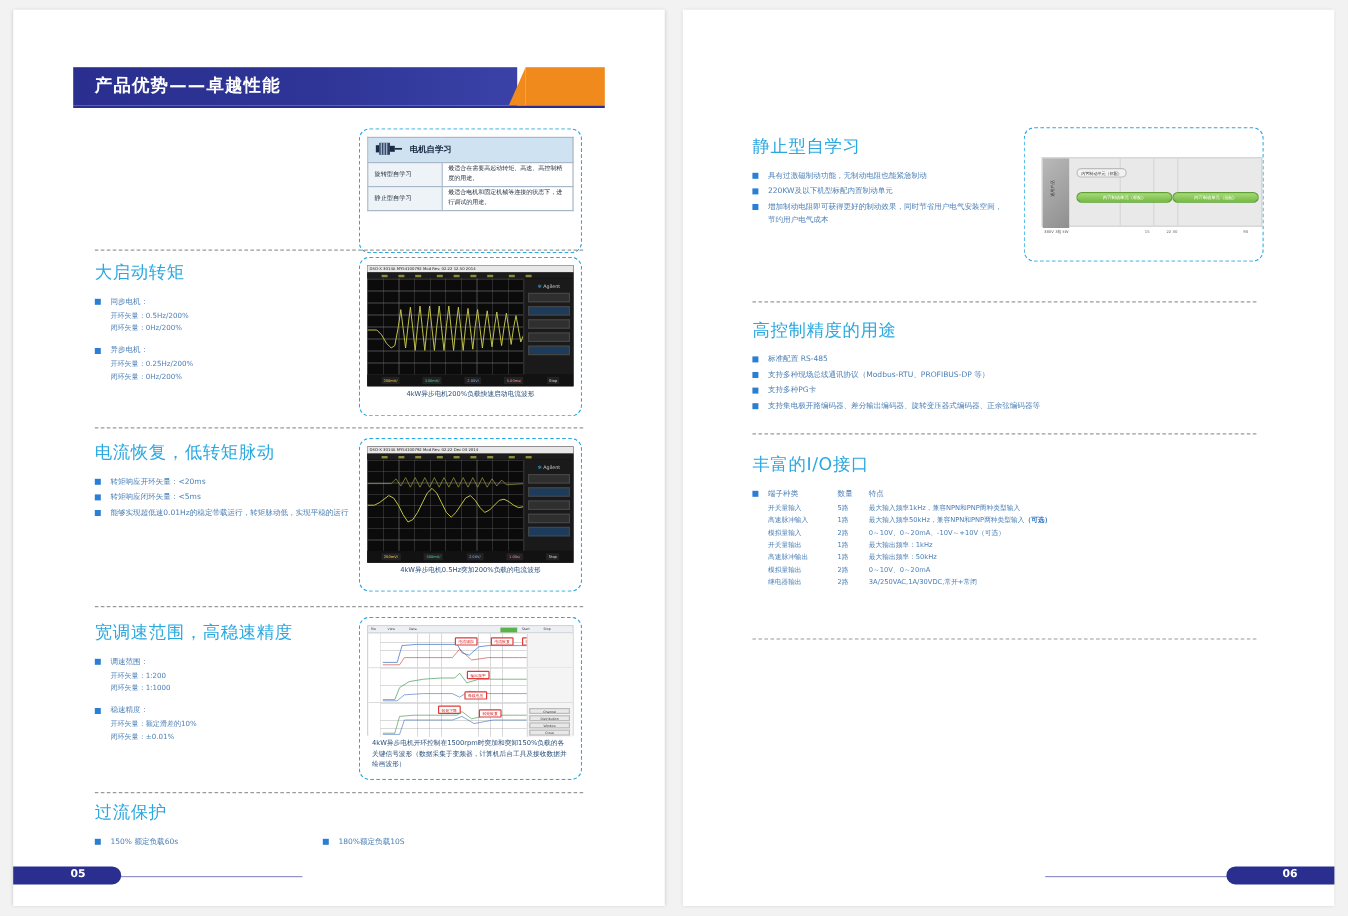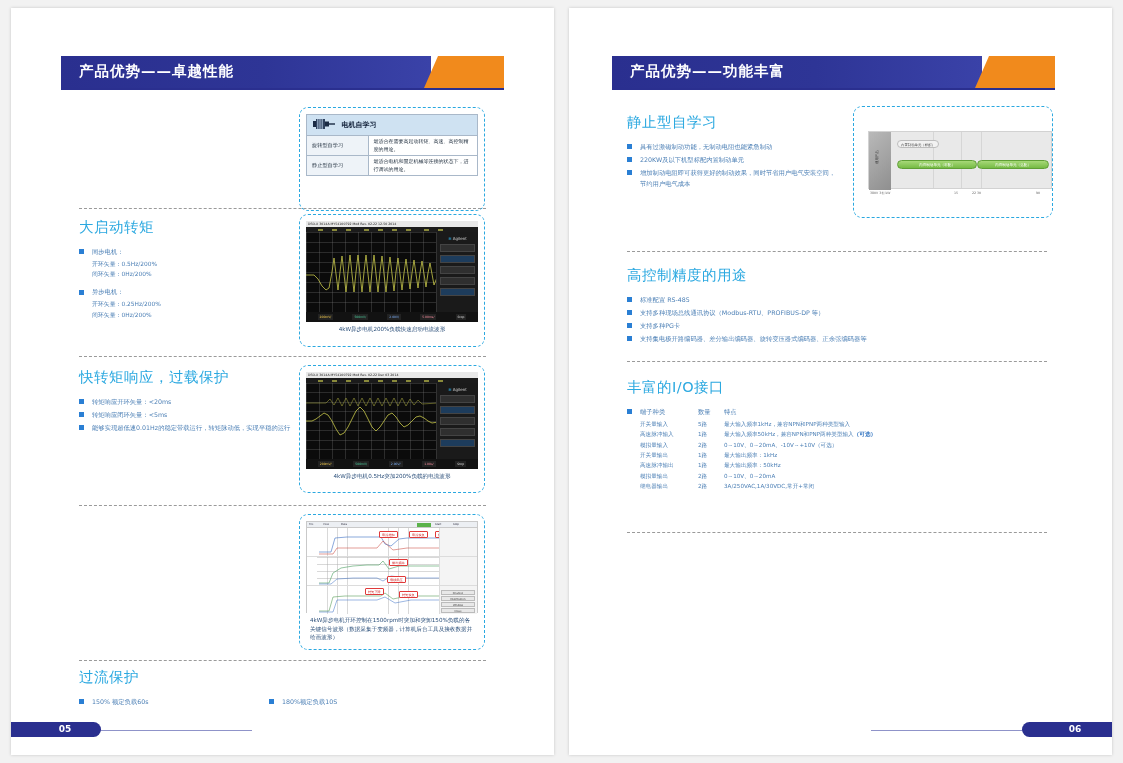--- a/index.html
+++ b/index.html
@@ -318,21 +318,21 @@
           <span class="sb-cell sb-4">5.00ms/</span>
           <span class="sb-cell">Stop</span>
         </div>
       </div>
       <div class="figcap">4kW异步电机200%负载快速启动电流波形</div>
     </div>
 
     <div class="rule" style="left:68px; top:348px; width:407px;"></div>
 
     <div class="section" style="left:68px; top:360px; width:212px;">
-      <div class="sec-title">快转矩响应，过载保护</div>
+      <div class="sec-title">电流恢复，低转矩脉动</div>
       <div class="bullets">
         <div class="bullet">转矩响应开环矢量：&lt;20ms</div>
         <div class="bullet">转矩响应闭环矢量：&lt;5ms</div>
         <div class="bullet">能够实现超低速0.01Hz的稳定带载运行，转矩脉动低，实现平稳的运行</div>
       </div>
     </div>
 
     <div class="figframe" style="left:288px; top:357px; width:186px; height:128px;">
       <div class="scope" style="height:97px;">
         <div class="scope-topbar">DSO-X 3014A MY54100792 Mod Rev. 02.22 Dec 03 2014</div>
@@ -374,20 +374,32 @@
           <span class="sb-cell sb-3">2.00V/</span>
           <span class="sb-cell sb-4">1.00s/</span>
           <span class="sb-cell">Stop</span>
         </div>
       </div>
       <div class="figcap">4kW异步电机0.5Hz突加200%负载的电流波形</div>
     </div>
 
     <div class="rule" style="left:68px; top:497px; width:407px;"></div>
 
+    <div class="section" style="left:68px; top:510px; width:205px;">
+      <div class="sec-title">宽调速范围，高稳速精度</div>
+      <div class="bullets">
+        <div class="bullet">调速范围：</div>
+        <div class="subline">开环矢量：1:200</div>
+        <div class="subline">闭环矢量：1:1000</div>
+        <div class="gap"></div>
+        <div class="bullet">稳速精度：</div>
+        <div class="subline">开环矢量：额定滑差的10%</div>
+        <div class="subline">闭环矢量：±0.01%</div>
+      </div>
+    </div>
 
     <div class="figframe" style="left:288px; top:506px; width:186px; height:136px;">
       <div class="trace" style="height:92px;">
         <div class="trace-tool">
           <span class="tt-chip" style="left:2px;">File</span>
           <span class="tt-chip" style="left:16px;">View</span>
           <span class="tt-chip" style="left:34px;">Data</span>
           <span class="tt-green" style="left:110px;"></span>
           <span class="tt-chip" style="left:128px;">Start</span>
           <span class="tt-chip" style="left:146px;">Stop</span>
@@ -443,28 +455,20 @@
         <div class="bullet" style="width:130px;">150% 额定负载60s</div>
         <div class="bullet" style="width:130px;">180%额定负载10S</div>
       </div>
     </div>
 
     <div class="foot-line" style="left:11px; width:230px;"></div>
   </div>
 
   <div class="page page-right">
 
-    <div class="banner" style="left:43px;">
-      <div class="banner-bar">
-        <div class="banner-title">产品优势——功能丰富</div>
-      </div>
-      <div class="banner-slash"></div>
-      <div class="banner-orange"></div>
-      <div class="banner-underline"></div>
-    </div>
 
     <div class="section" style="left:58px; top:105px; width:210px;">
       <div class="sec-title">静止型自学习</div>
       <div class="bullets">
         <div class="bullet">具有过激磁制动功能，无制动电阻也能紧急制动</div>
         <div class="bullet">220KW及以下机型标配内置制动单元</div>
         <div class="bullet">增加制动电阻即可获得更好的制动效果，同时节省用户电气安装空间，节约用户电气成本</div>
       </div>
     </div>
 

